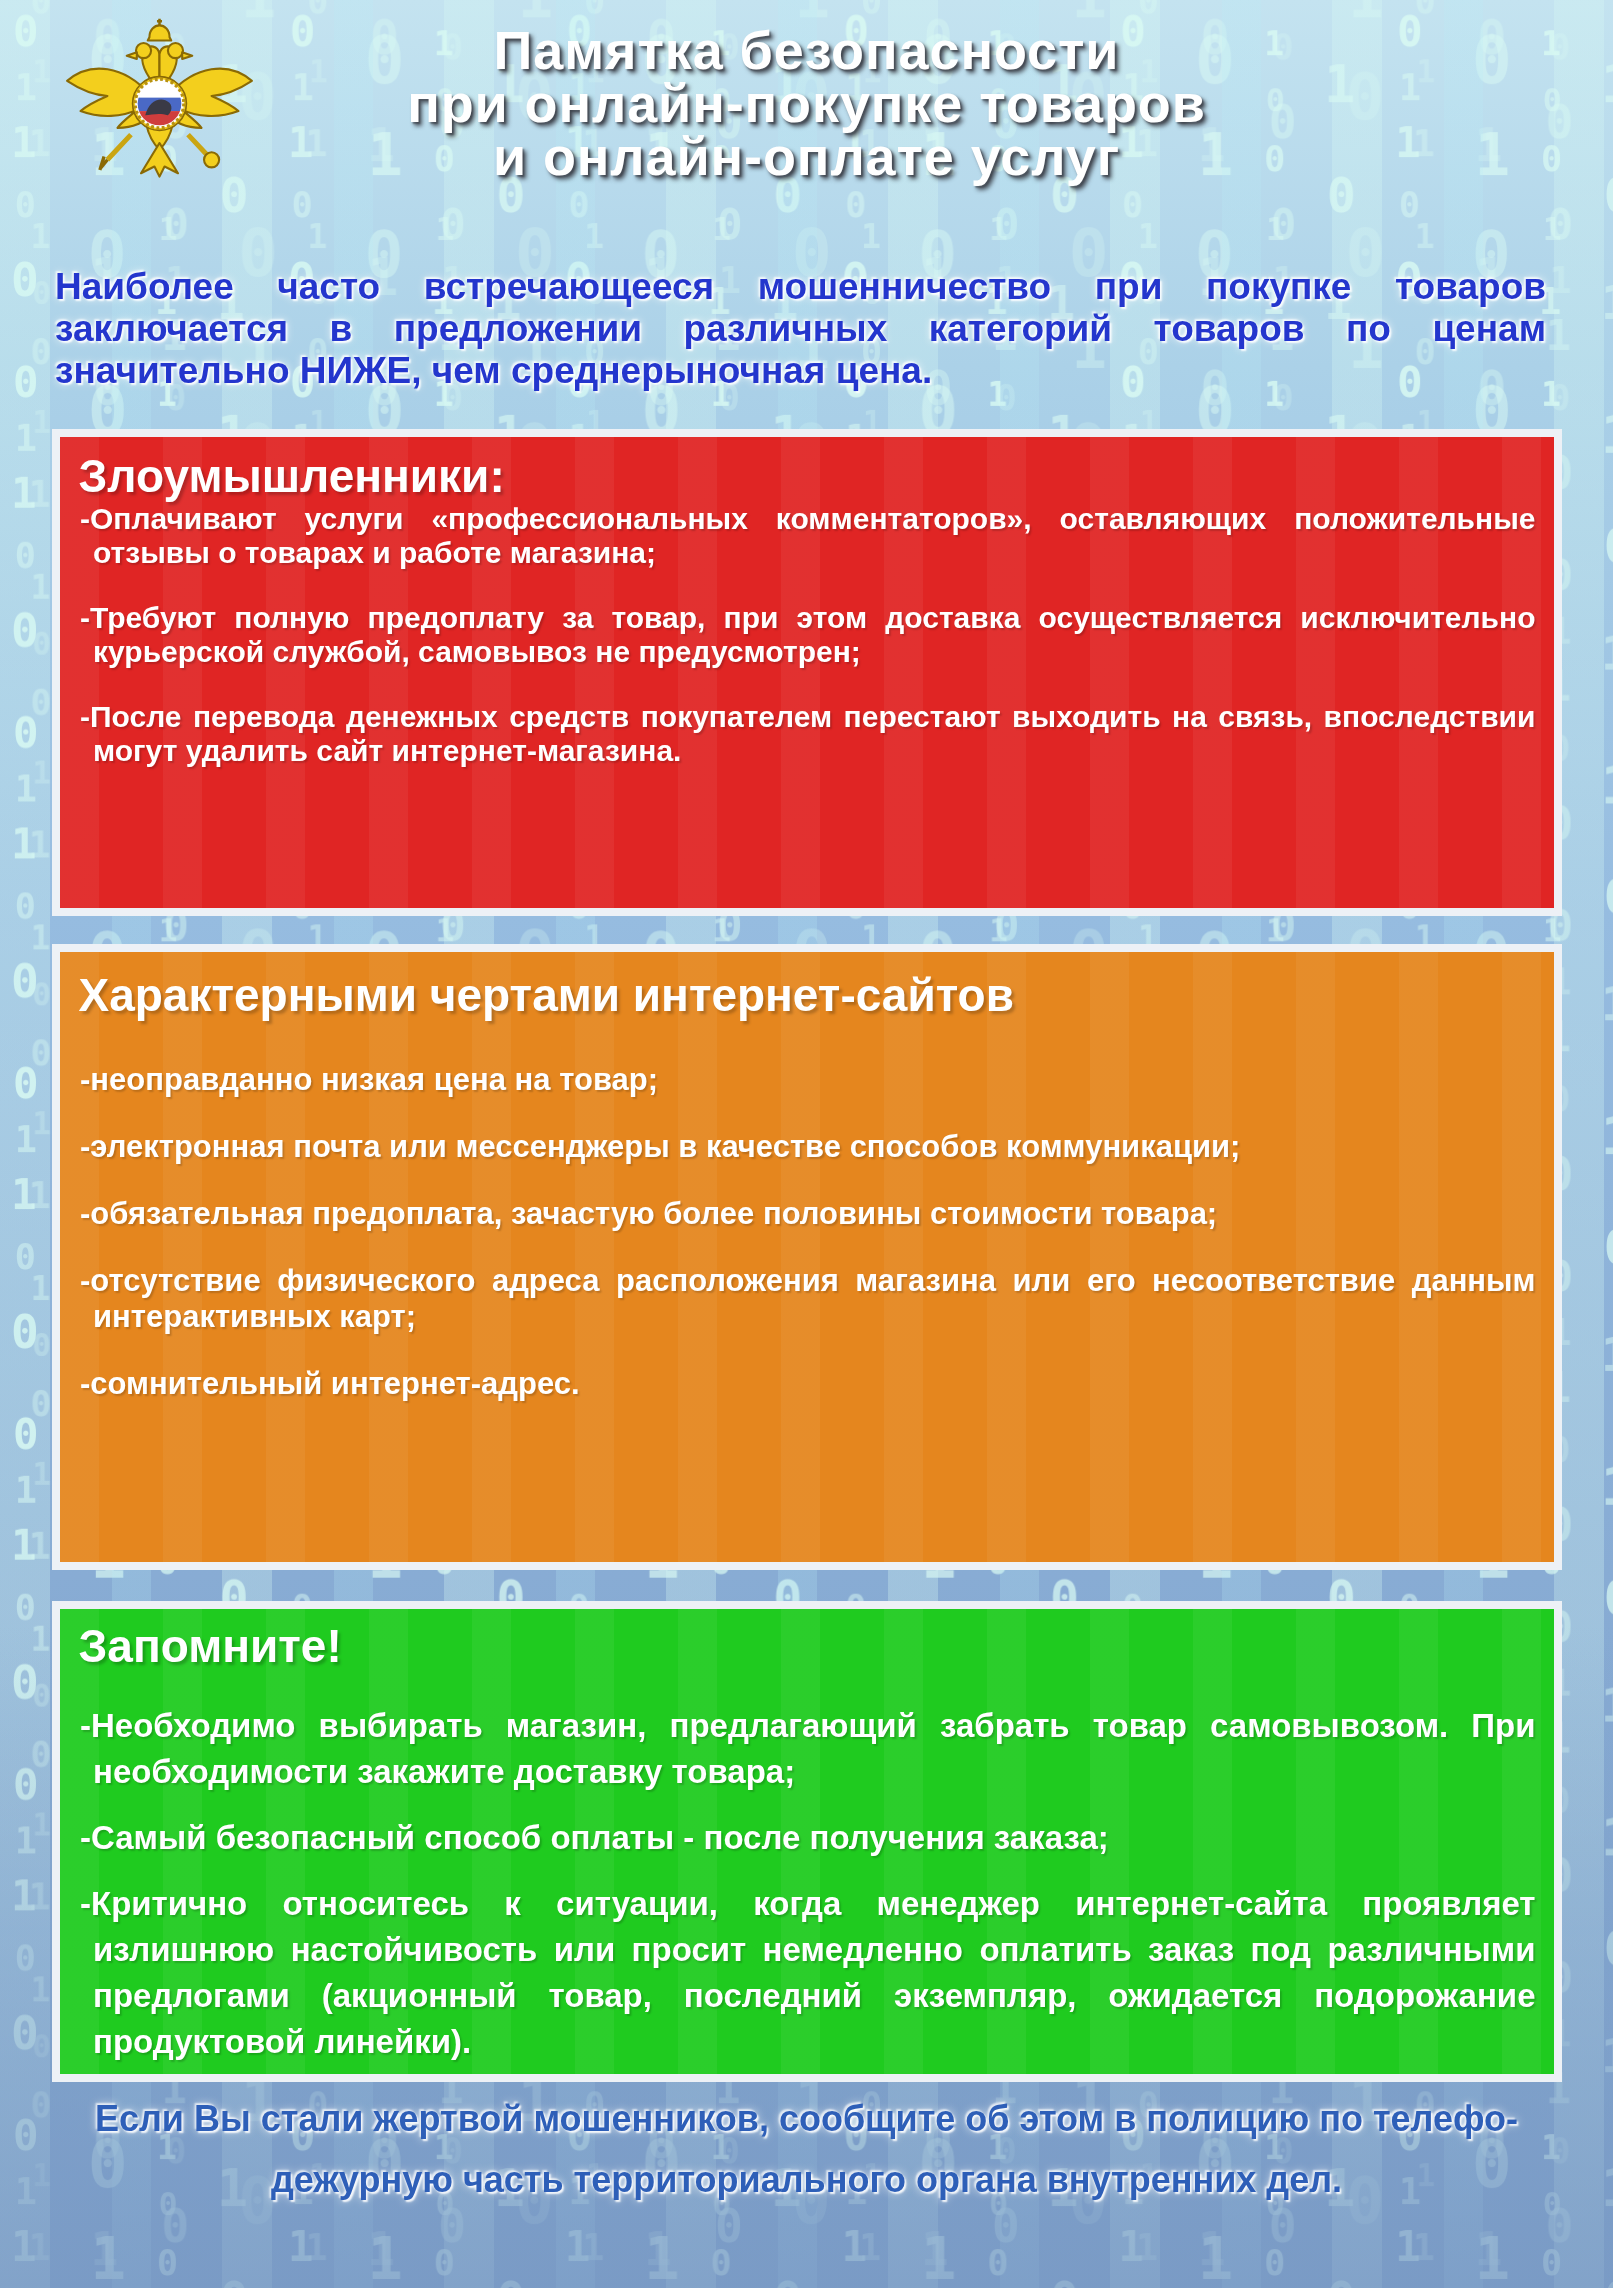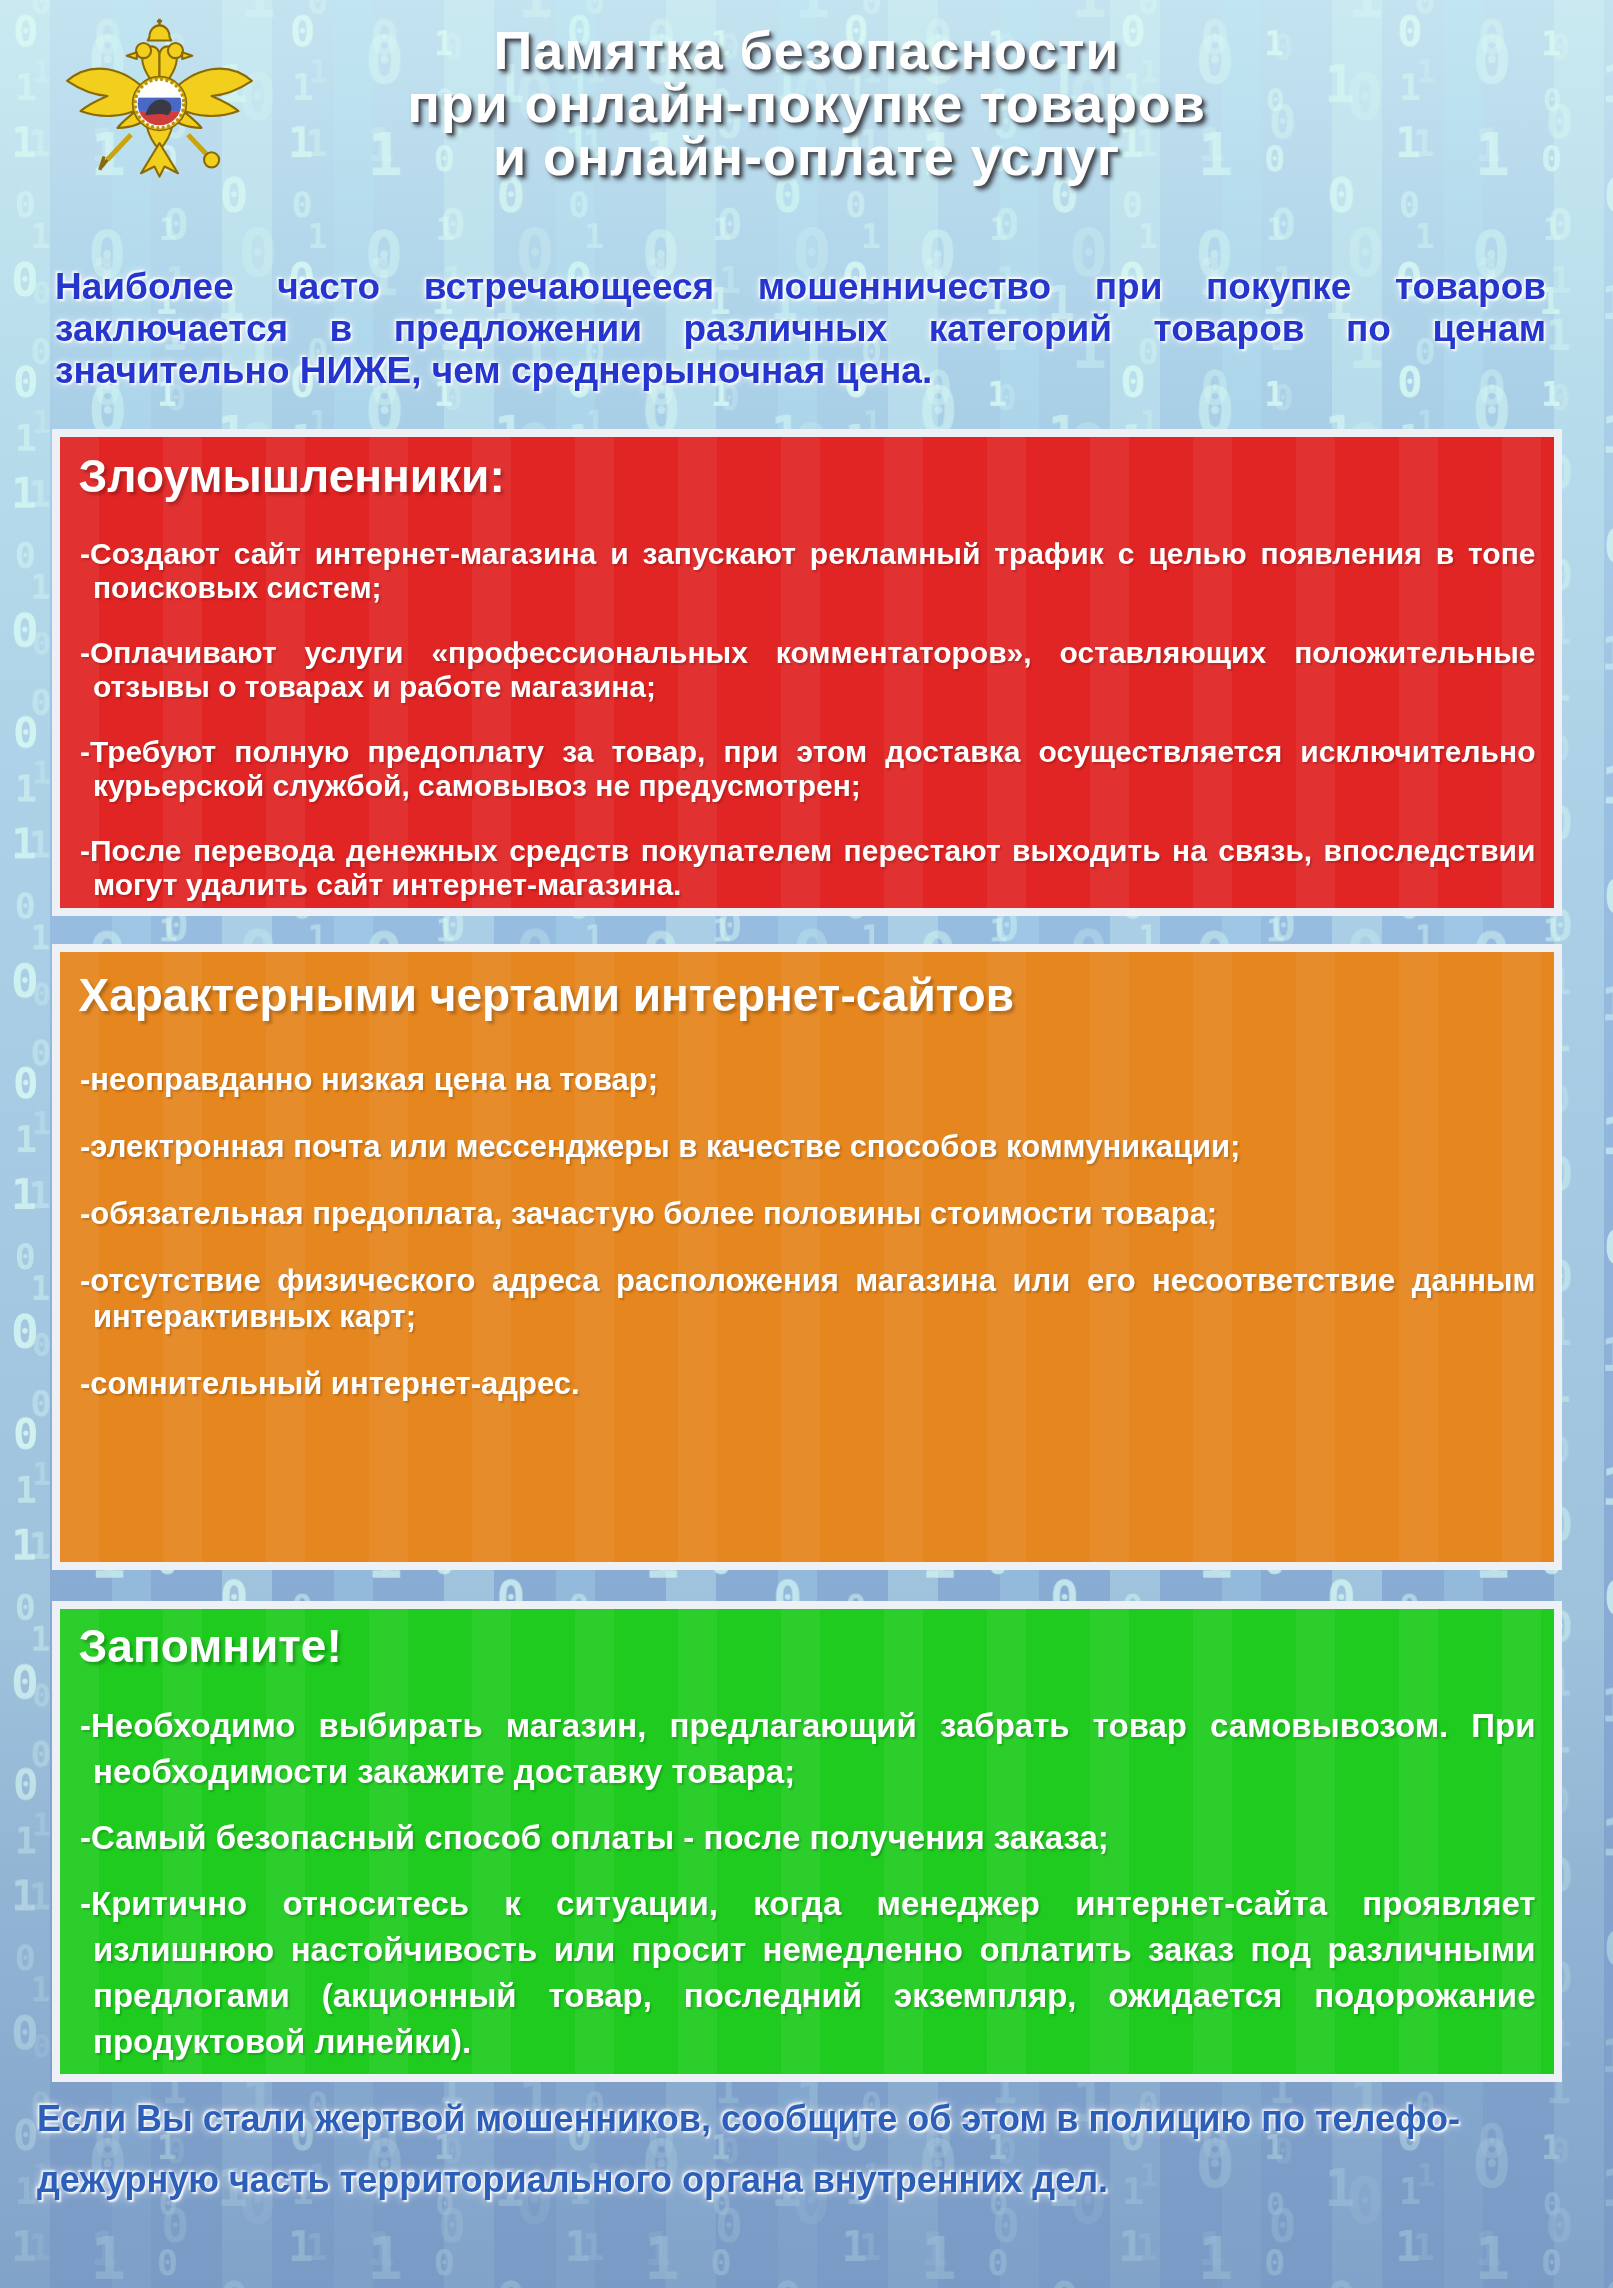--- a/index.html
+++ b/index.html
@@ -52,21 +52,21 @@
     text-align:justify; text-shadow:1.8px 1.8px 1.8px rgba(0,0,0,0.18);
     position:relative; z-index:1;
   }
   .box-red p{font-size:30px; line-height:34px;}
   .box-red p.first{margin-top:35px;}
   .box-orange p{font-size:31px; line-height:36px;}
   .box-orange p.first{margin-top:41px;}
   .box-green p{font-size:33px; line-height:46px; margin-bottom:20px;}
   .box-green p.first{margin-top:31px;}
   .footer{
-    position:absolute; left:37px; width:1539px; top:2088px; 
+    position:absolute; left:37px; width:1539px; top:2088px; text-align:center;
     font-size:36px; line-height:61px; color:#2e5fb8;
     text-shadow:1.8px 1.8px 1.8px rgba(255,255,255,0.9), -1.8px -1.8px 1.8px rgba(255,255,255,0.7), 0 0 9.2px rgba(255,255,255,0.85);
   }
   .phone{color:#e81414;}
 </style>
 </head>
 <body>
 
 <div class="page">
 
@@ -137,21 +137,20 @@
   <div class="title">
     <div>Памятка безопасности</div>
     <div>при онлайн-покупке товаров</div>
     <div>и онлайн-оплате услуг</div>
   </div>
 
   <p class="intro">Наиболее часто встречающееся мошенничество при покупке товаров заключается в предложении различных категорий товаров по ценам значительно НИЖЕ, чем среднерыночная цена.</p>
 
   <section class="box box-red">
     <h2>Злоумышленники:</h2>
-    <p class="first">-Создают сайт интернет-магазина и запускают рекламный трафик с целью появления в топе поисковых систем;</p>
     <p>-Оплачивают услуги «профессиональных комментаторов», оставляющих положительные отзывы о товарах и работе магазина;</p>
     <p>-Требуют полную предоплату за товар, при этом доставка осуществляется исключительно курьерской службой, самовывоз не предусмотрен;</p>
     <p>-После перевода денежных средств покупателем перестают выходить на связь, впоследствии могут удалить сайт интернет-магазина.</p>
   </section>
 
   <section class="box box-orange">
     <h2><span>Характерными чертами интернет-сайтов</span><br></h2>
     <p class="first">-неоправданно низкая цена на товар;</p>
     <p>-электронная почта или мессенджеры в качестве способов коммуникации;</p>
     <p>-обязательная предоплата, зачастую более половины стоимости товара;</p>

